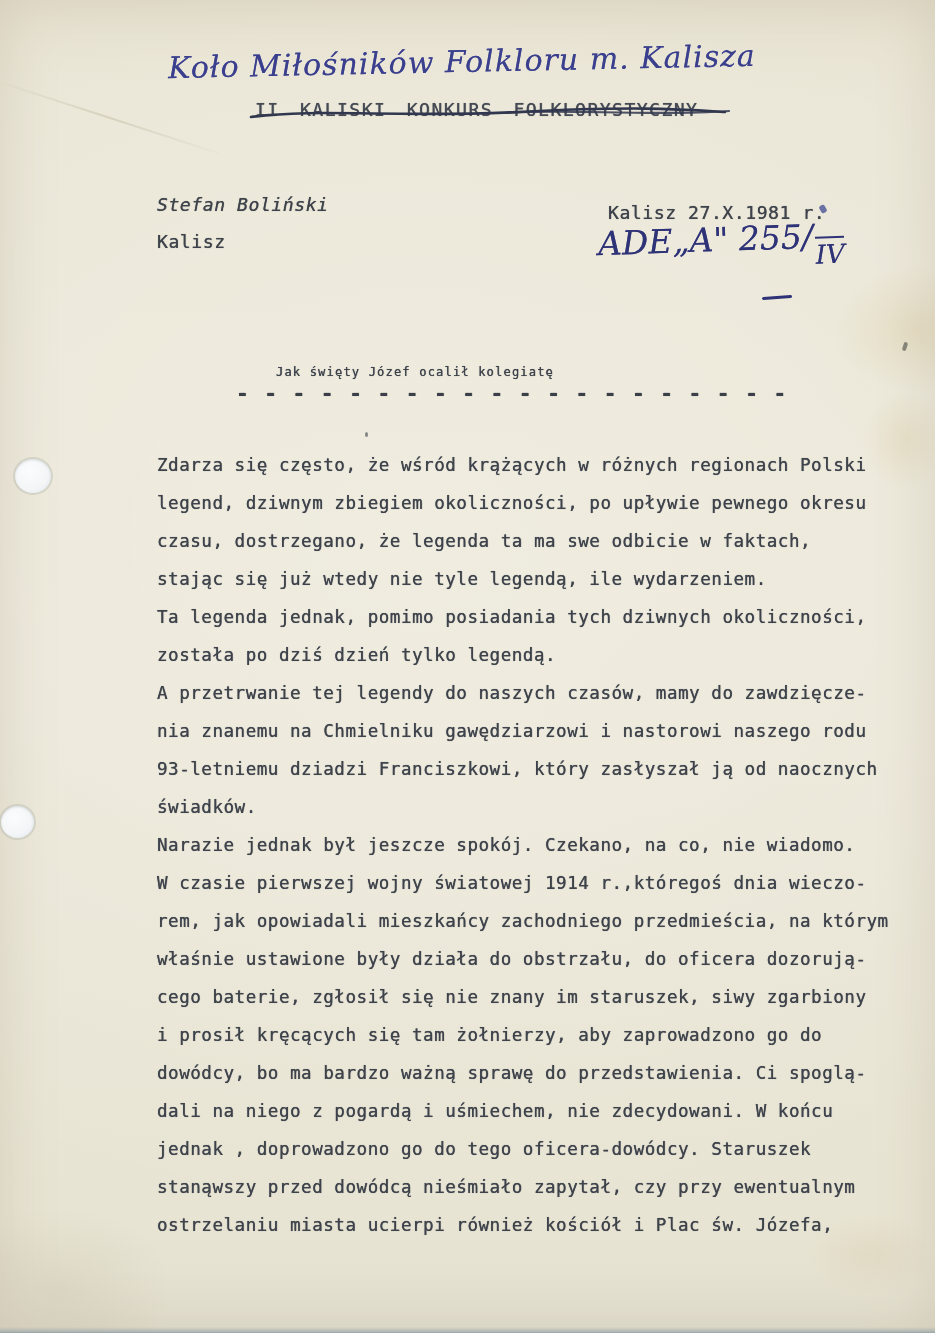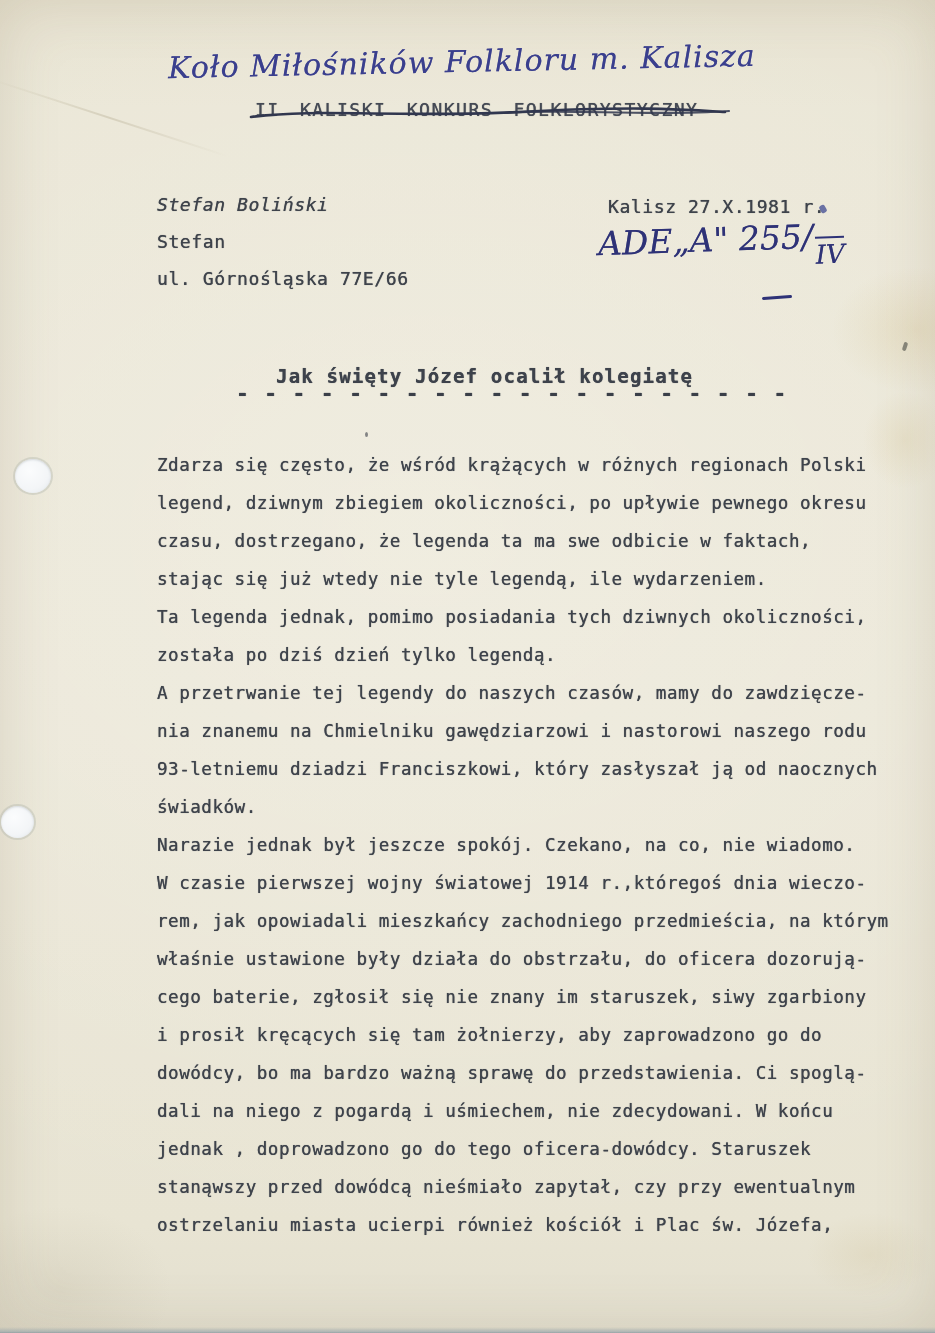--- a/index.html
+++ b/index.html
@@ -57,38 +57,38 @@
   }
   .struck-wrap{position:absolute;left:255px;top:99px;}
   .struck-text{font-size:18px;letter-spacing:1.5px;word-spacing:8px;color:#454a55;}
   .strike-svg{position:absolute;left:-8px;top:-4px;pointer-events:none;}
   .subheading{
     position:absolute;left:190px;top:137px;font-size:18px;letter-spacing:1.5px;word-spacing:8px;color:#474b53;
   }
   .sender-name{position:absolute;left:157px;top:194px;font-size:18px;letter-spacing:0.6px;font-style:italic;}
   .sender-city{position:absolute;left:157px;top:231px;font-size:18px;letter-spacing:0.6px;}
   .sender-street{position:absolute;left:157px;top:268px;font-size:18px;letter-spacing:0.6px;}
-  .dateline{position:absolute;left:608px;top:196px;font-size:18px;letter-spacing:0.6px;}
+  .dateline{position:absolute;left:608px;top:202px;font-size:18px;letter-spacing:0.6px;}
   .archive-note{
     position:absolute;left:598px;top:220px;font-size:33px;color:#2e3277;
     transform:rotate(-2deg);white-space:nowrap;
     text-shadow:0 0 0.5px rgba(46,50,119,0.7);
   }
   .archive-suffix{
     display:inline-block;font-size:26px;
     transform:translateY(16px);
     border-top:2.5px solid #2e3277;
     padding-top:1px;margin-left:2px;
   }
   .archive-underdash{
     position:absolute;left:762px;top:296px;width:30px;height:3px;background:#2e3277;
     transform:rotate(-4deg);border-radius:2px;
   }
   .doc-title{
-    position:absolute;left:276px;top:365px;font-size:19px;font-weight:bold;
+    position:absolute;left:276px;top:365px;font-size:12px;font-weight:normal;
     letter-spacing:1.2px;color:#3d424b;
   }
   .title-underline{
     position:absolute;left:236px;top:382px;font-size:21px;font-weight:bold;
     letter-spacing:1.5px;color:#3a3f48;
   }
   .body-text{position:absolute;left:157px;top:446px;width:780px;}
   .typed-line{
     height:38px;line-height:38px;font-size:17.5px;letter-spacing:0.55px;
   }
@@ -109,22 +109,21 @@
   <div class="struck-wrap">
     <span class="typed struck-text">II KALISKI KONKURS FOLKLORYSTYCZNY</span>
     <svg class="strike-svg" width="490" height="36" viewBox="0 0 490 36">
       <path d="M4,22 C 70,13 150,23 270,17 S 430,14 478,17" stroke="#31374f" stroke-width="2.6" fill="none" stroke-linecap="round"></path>
       <path d="M258,18 C 320,13 400,22 482,16" stroke="#31374f" stroke-width="2.2" fill="none" stroke-linecap="round" opacity="0.85"></path>
     </svg>
   </div>
 
 
   <div class="typed sender-name">Stefan Boliński</div>
-  <div class="typed sender-city">Stefan</div>
-  <div class="typed sender-street">ul. Górnośląska 77E/66</div>
+  <div class="typed sender-city">Kalisz</div>
 
   <div class="typed dateline">Kalisz 27.X.1981 r.</div>
 
   <div class="hand archive-note"><span>ADE„A" 255/</span><span class="archive-suffix">IV</span></div>
   <div class="archive-underdash"></div>
 
   <div class="typed doc-title">Jak święty Józef ocalił kolegiatę</div>
   <div class="typed title-underline">- - - - - - - - - - - - - - - - - - - -</div>
 
   <div class="body-text">

